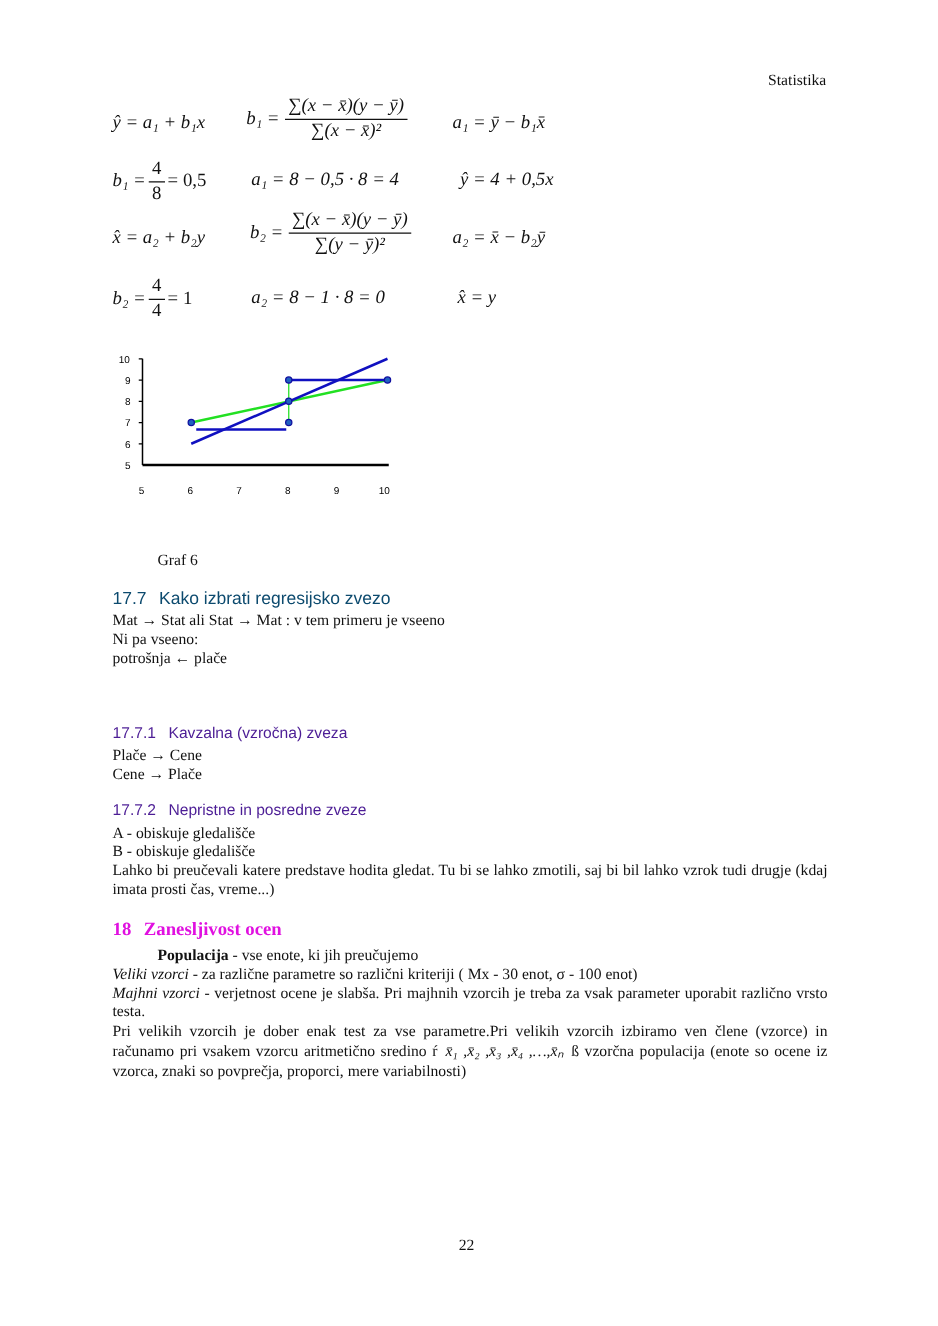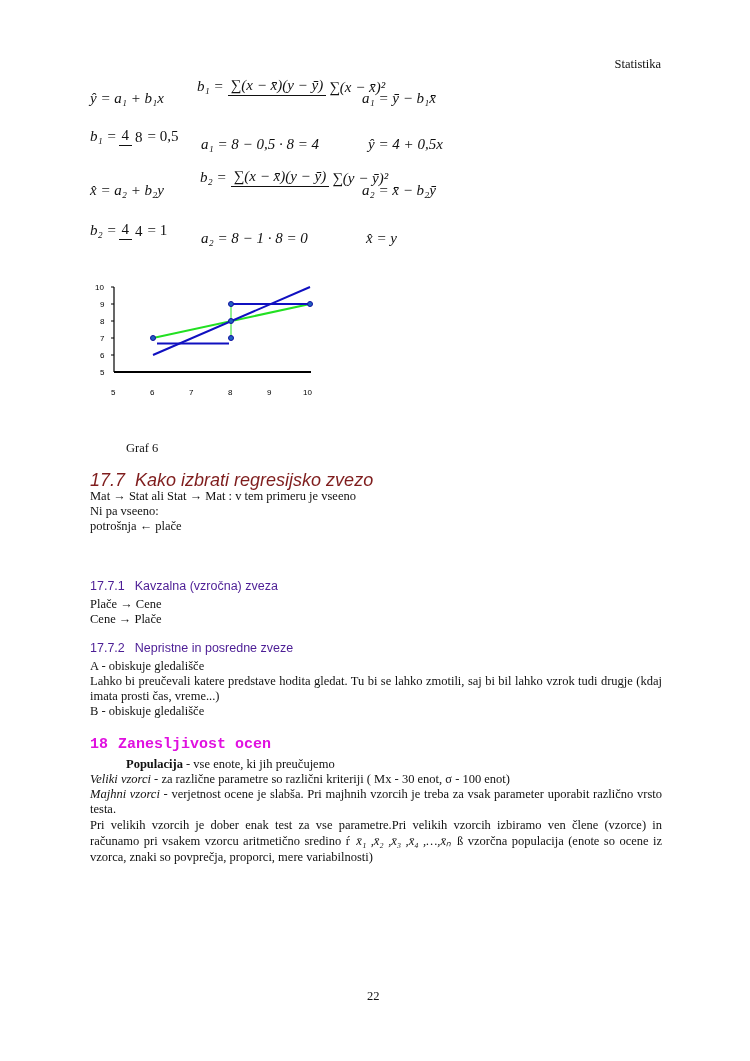--- a/index.html
+++ b/index.html
@@ -2,28 +2,28 @@
 <html><head>
 <meta charset="utf-8">
 <style>
   html, body { margin:0; padding:0; background:#ffffff; }
   body { width:750px; height:1061px; position:relative; overflow:hidden;
          font-family:"Liberation Serif", serif; color:#111; }
   .abs { position:absolute; }
   .hdr { font-size:12.5px; }
   .math { font-family:"Liberation Serif", serif; font-size:15px; font-style:italic; white-space:nowrap; }
   .math .n { font-style:normal; }
-  .frac { display:inline-flex; flex-direction:row; align-items:center; vertical-align:middle; }
+  .frac { display:inline-flex; flex-direction:column; align-items:center; vertical-align:middle; }
   .frac .num { border-bottom:1px solid #111; padding:0 3px 1px; }
   .frac .den { padding:1px 3px 0; }
   .txt { font-size:12.5px; line-height:15px; }
   .para { width:572px; text-align:justify; }
-  .h-olive { font-family:"Liberation Sans", sans-serif; font-style:italic; color:#7f1d1d; font-size:18px; }
+  .h-olive { font-family:"Liberation Sans", sans-serif; color:#0c4a6e; font-size:14px; }
   .h-purple { font-family:"Liberation Sans", sans-serif; color:#4c1d95; font-size:12.5px; }
-  .h-magenta { font-family:Liberation Mono, monospace; color:#e010e0; font-size:15px; font-weight:bold; }
+  .h-magenta { font-family:Liberation Serif, serif; color:#e010e0; font-size:15px; font-weight:bold; }
   .h-num { margin-right:10px; }
   b { font-weight:bold;margin-left:36px; }
   i { font-style:italic; }
   svg text { font-family:"Liberation Sans", sans-serif; font-size:8px; fill:#000; }
 </style>
 </head>
 <body>
 
 <div class="abs hdr" style="right:89px; top:57px;">Statistika</div>
 
@@ -127,22 +127,22 @@
 <div class="abs txt" style="left:90px; top:597px;">
   <div>Plače → Cene</div>
   <div>Cene → Plače</div>
 </div>
 
 <div class="abs h-purple" style="left:90px; top:641px;">
   <span class="h-num">17.7.2</span><span>Nepristne in posredne zveze</span>
 </div>
 <div class="abs txt para" style="left:90px; top:659px;">
   <div>A - obiskuje gledališče</div>
+  <div>B - obiskuje gledališče</div>
   <div>Lahko bi preučevali katere predstave hodita gledat. Tu bi se lahko zmotili, saj bi bil lahko vzrok tudi drugje (kdaj imata prosti čas, vreme...)</div>
-  <div>B - obiskuje gledališče</div>
 </div>
 
 <div class="abs h-magenta" style="left:90px; top:736px;">
   <span class="h-num">18</span><span>Zanesljivost ocen</span>
 </div>
 <div class="abs txt para" style="left:90px; top:757px;">
   <div><b>Populacija</b><span> - vse enote, ki jih preučujemo</span></div>
   <div><i>Veliki vzorci</i><span> - za različne parametre so različni kriteriji ( Mx - 30 enot, σ - 100 enot)</span></div>
   <div><i>Majhni vzorci</i><span> - verjetnost ocene je slabša. Pri majhnih vzorcih je treba za vsak parameter uporabit različno vrsto testa.</span></div>
   <div style="line-height:16px;"><span>Pri velikih vzorcih je dober enak test za vse parametre.Pri velikih vzorcih izbiramo ven člene (vzorce) in računamo pri vsakem vzorcu aritmetično sredino ŕ</span> <span style="font-style:italic; margin:0 6px 0 2px;">x̄₁ ,x̄₂ ,x̄₃ ,x̄₄ ,…,x̄ₙ</span><span>ß vzorčna populacija (enote so ocene iz vzorca, znaki so povprečja, proporci, mere variabilnosti)</span></div>

